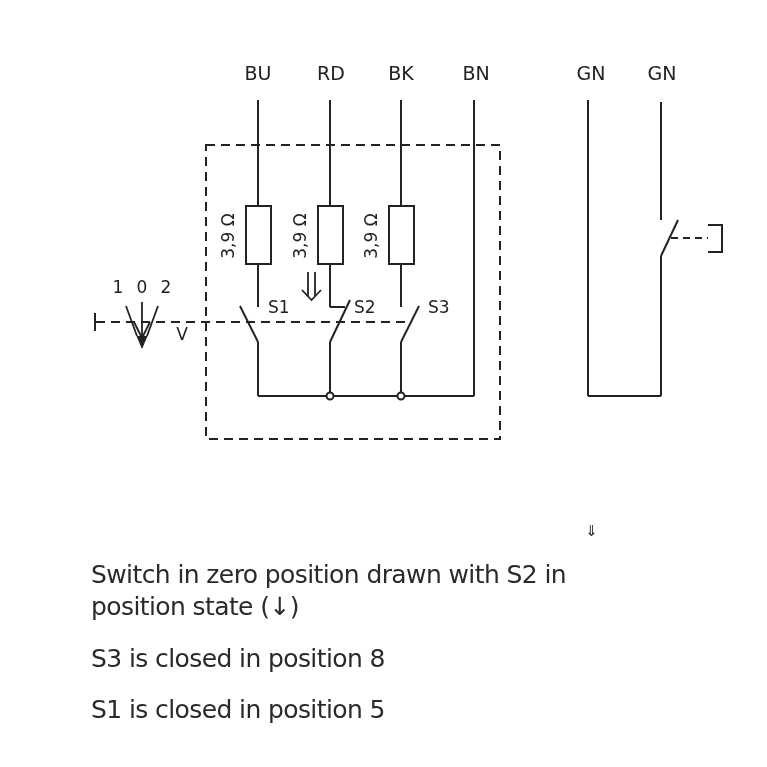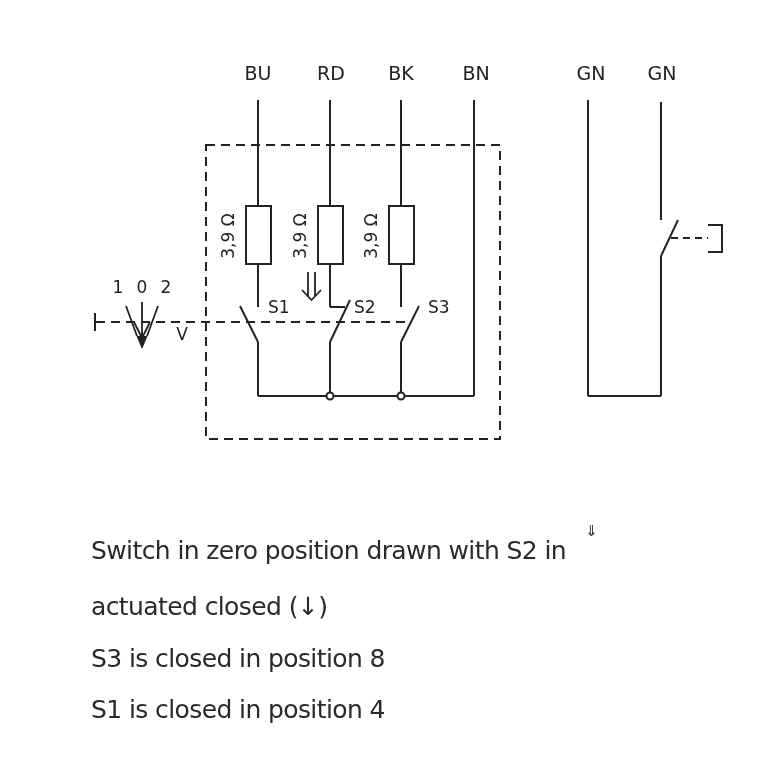--- a/index.html
+++ b/index.html
@@ -93,28 +93,28 @@
     <line class="w" x1="588" y1="100" x2="588" y2="396"></line>
     <line class="w" x1="588" y1="396" x2="661" y2="396"></line>
     <line class="w" x1="661" y1="102" x2="661" y2="220"></line>
     <line class="w" x1="678" y1="220" x2="661" y2="256"></line>
     <line class="w" x1="661" y1="256" x2="661" y2="396"></line>
     <line x1="671" y1="238" x2="708" y2="238" stroke="#222" stroke-width="2" stroke-dasharray="7 5"></line>
     <polyline points="708,225 722,225 722,252 708,252" fill="none" stroke="#222" stroke-width="2"></polyline>
   </g>
 </svg>
 
-<div class="caption" style="top:536px;">
+<div class="caption" style="top:560px;">
   <span>Switch in zero position drawn with S2 in</span>
 </div>
 <div style="position:absolute; left:585px; top:522px; font-size:15px; color:#2a2a2a; font-family:'DejaVu Sans', sans-serif;">⇓</div>
 
 <div class="caption" style="top:592px;">
-  <span>actuated closed (</span><span>↓</span><span>)</span>
+  <span>position state (</span><span>↓</span><span>)</span>
 </div>
 
 <div class="caption" style="top:644px;">
   <span>S3 is closed in position 8</span>
 </div>
 
 <div class="caption" style="top:695px;">
-  <span>S1 is closed in position 4</span>
+  <span>S1 is closed in position 5</span>
 </div>
 
 </body></html>

